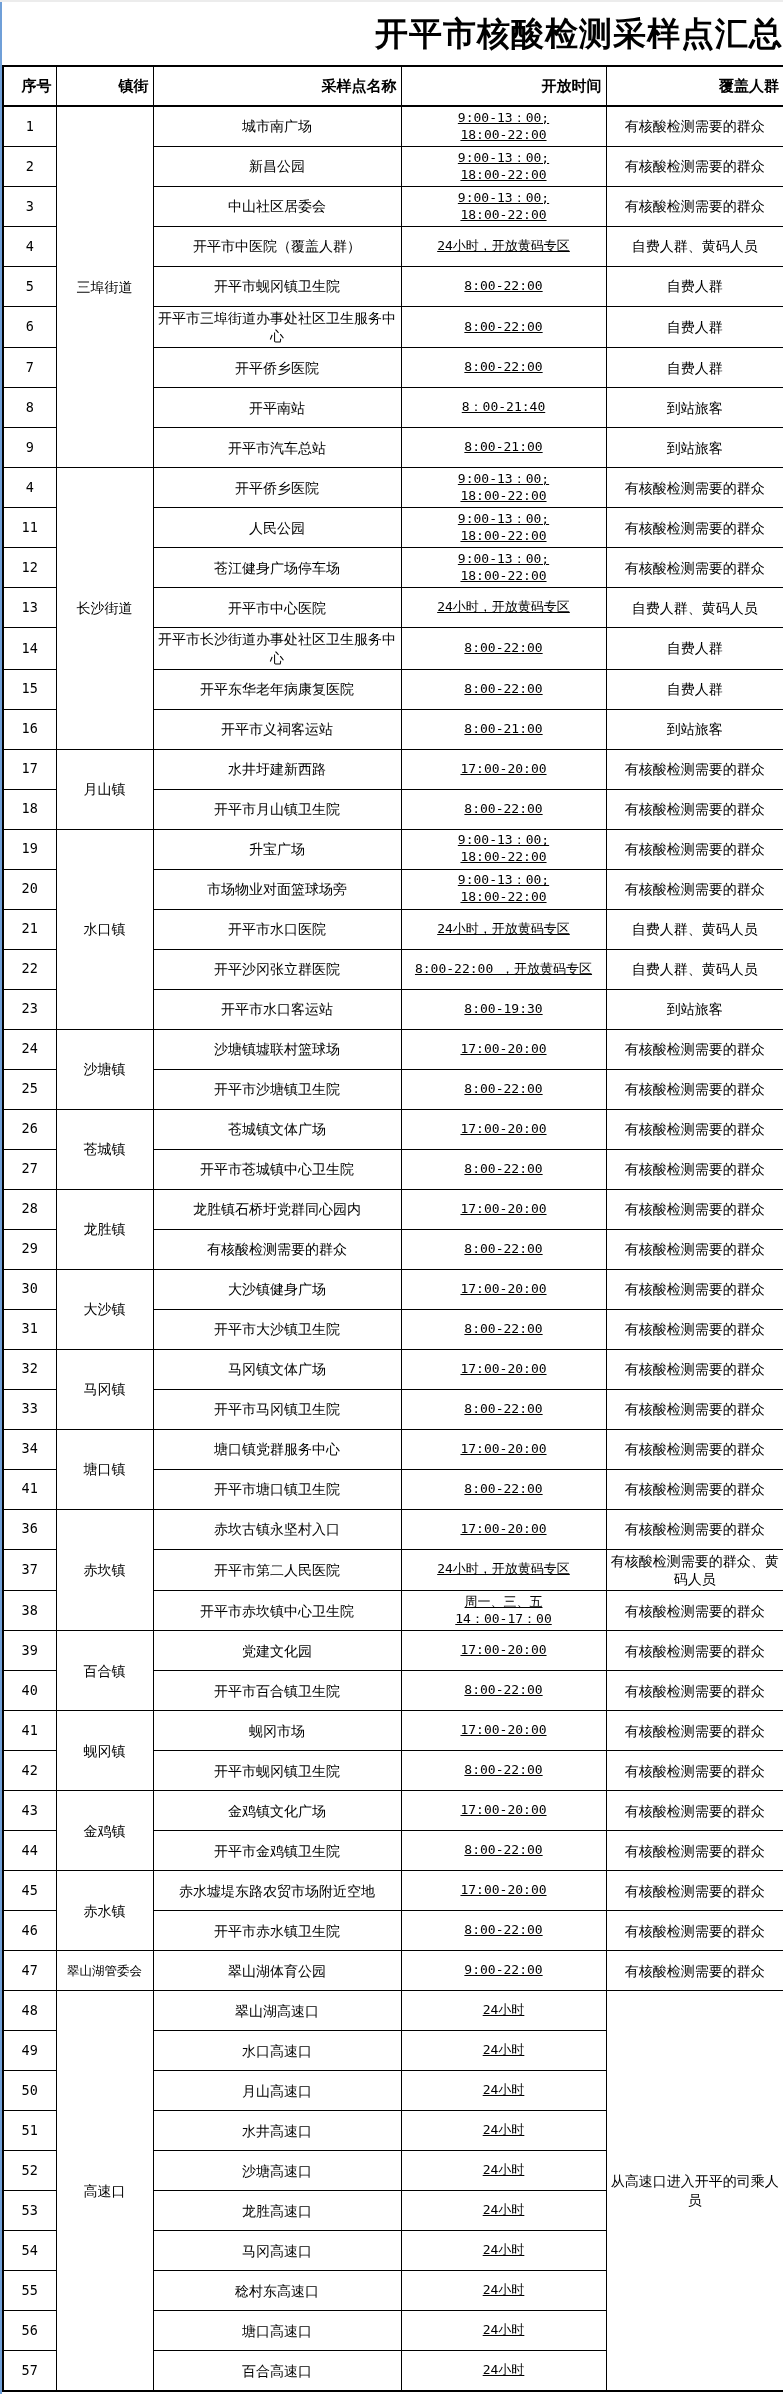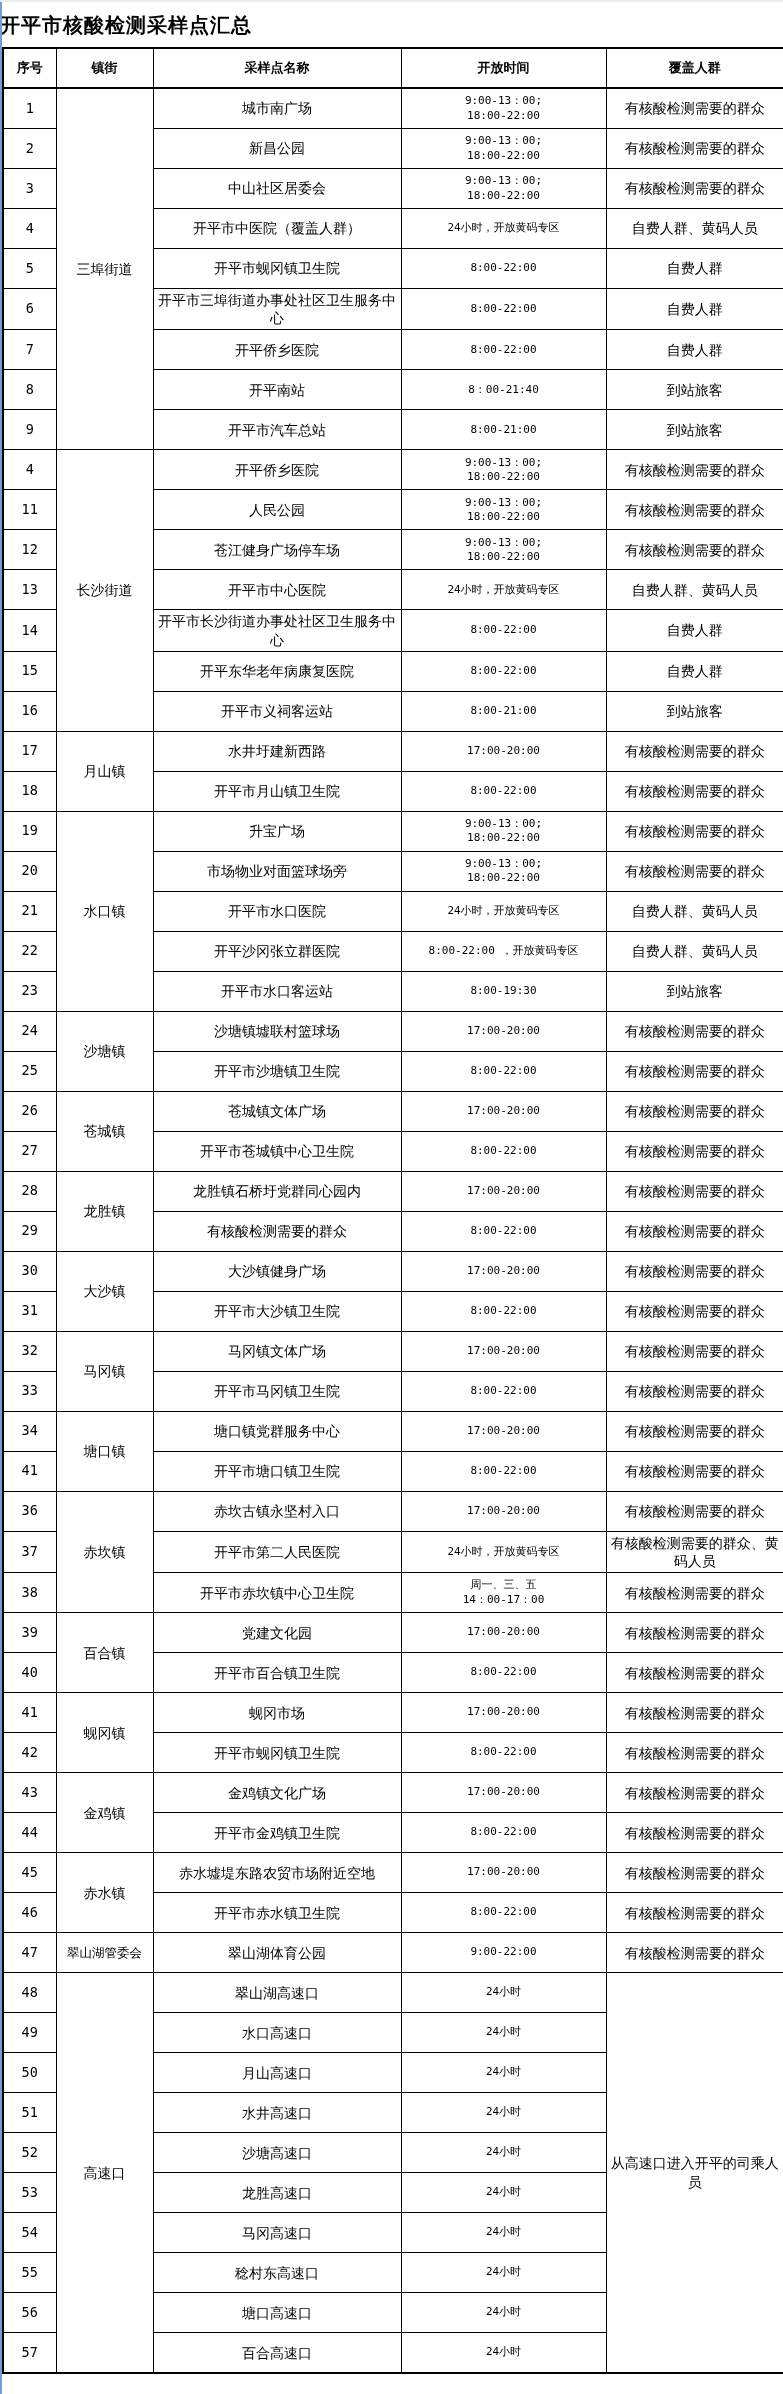--- a/index.html
+++ b/index.html
@@ -9,22 +9,22 @@
     font-family:"Liberation Sans","DejaVu Sans",sans-serif;
     color:#000;
     position:relative;
     border-top:2px solid #ececec;
   }
   .edge-accent{
     position:absolute;left:0;top:0;bottom:0;width:2px;
     background:#6f9fd8;
   }
   .page-title{
-    text-align:left;
-    font-size:20px;
+    text-align:right;
+    font-size:33px;
     font-weight:bold;
     padding:10px 0 8px 0;
     letter-spacing:1px;
     border-radius:19px;
   }
   table.np-table{
     border-collapse:collapse;
     table-layout:fixed;
     width:781px;
     margin-left:2px;
@@ -40,28 +40,30 @@
     vertical-align:middle;
     padding:2px 4px;
     font-size:14px;
     line-height:1.3;
     height:35px;
     overflow:hidden;
     word-break:break-all;
   }
   .np-table th{
     font-weight:bold;
-    font-size:13px;
+    font-size:15px;
     height:34px;
     border-bottom:2px solid #000;
+    text-align:right;
   }
   .np-table{border:2px solid #000;}
   td.time-cell{
     font-family:"DejaVu Sans Mono","Liberation Mono",monospace,"Liberation Sans",sans-serif;
-    font-size:11px;
+    font-size:13px;
+    text-decoration:underline;
   }
   td.town-cell{font-size:14px;margin-left:7px;}
   td.town-cell.small{font-size:12.5px;padding:2px 1px;}
   td.no-cell{
     font-family:"DejaVu Sans Mono","Liberation Mono",monospace;
     font-size:13.5px;
   }
   .time-line{display:block;}
 </style>
 </head>

